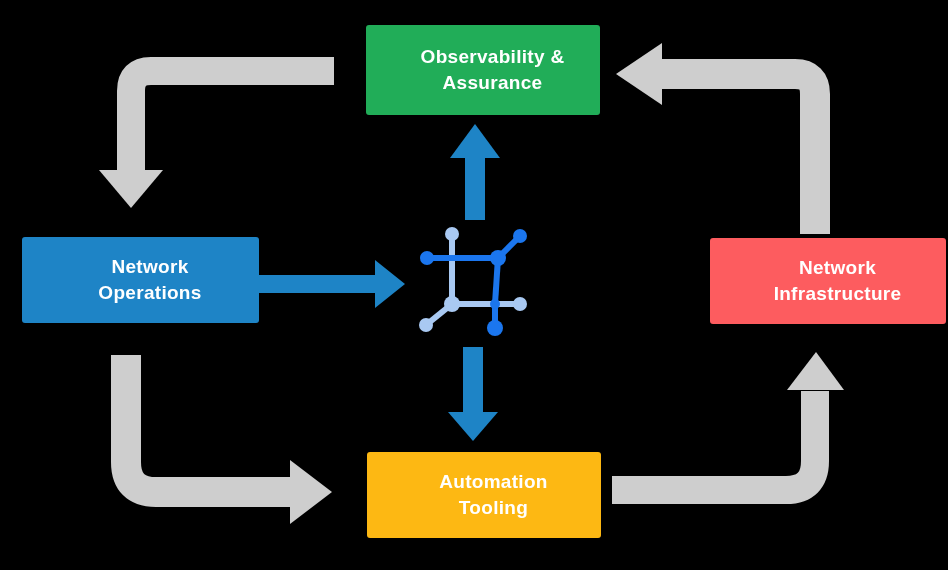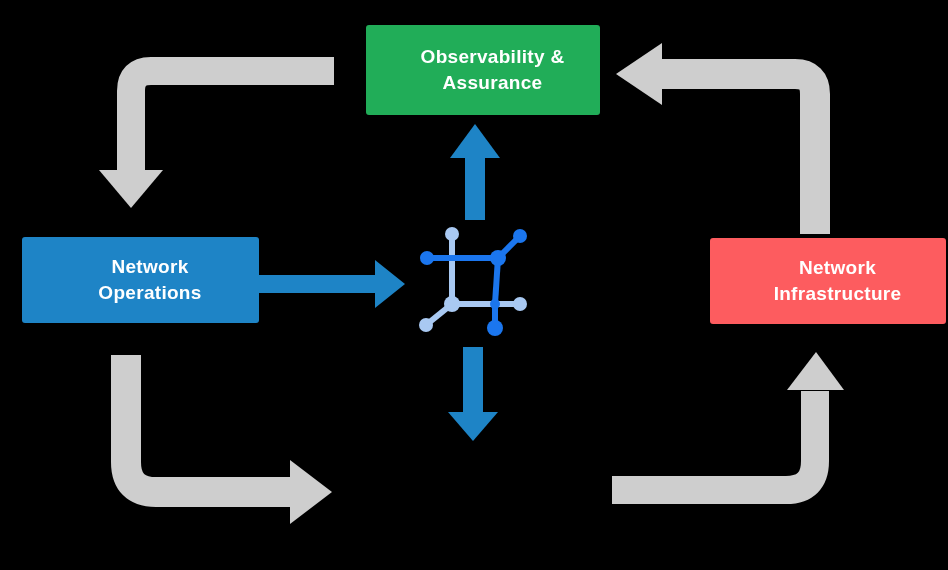--- a/index.html
+++ b/index.html
@@ -103,14 +103,18 @@
   <div class="node node-left" style="background-color: rgb(30, 132, 198);">
     <span class="label">Network
 Operations</span>
   </div>
 
   <div class="node node-right" style="background-color: rgb(253, 92, 95);">
     <span class="label">Network
 Infrastructure</span>
   </div>
 
+  <div class="node node-bottom" style="background-color: rgb(253, 184, 19);">
+    <span class="label">Automation
+Tooling</span>
+  </div>
 
 </div>
 
 </body></html>

